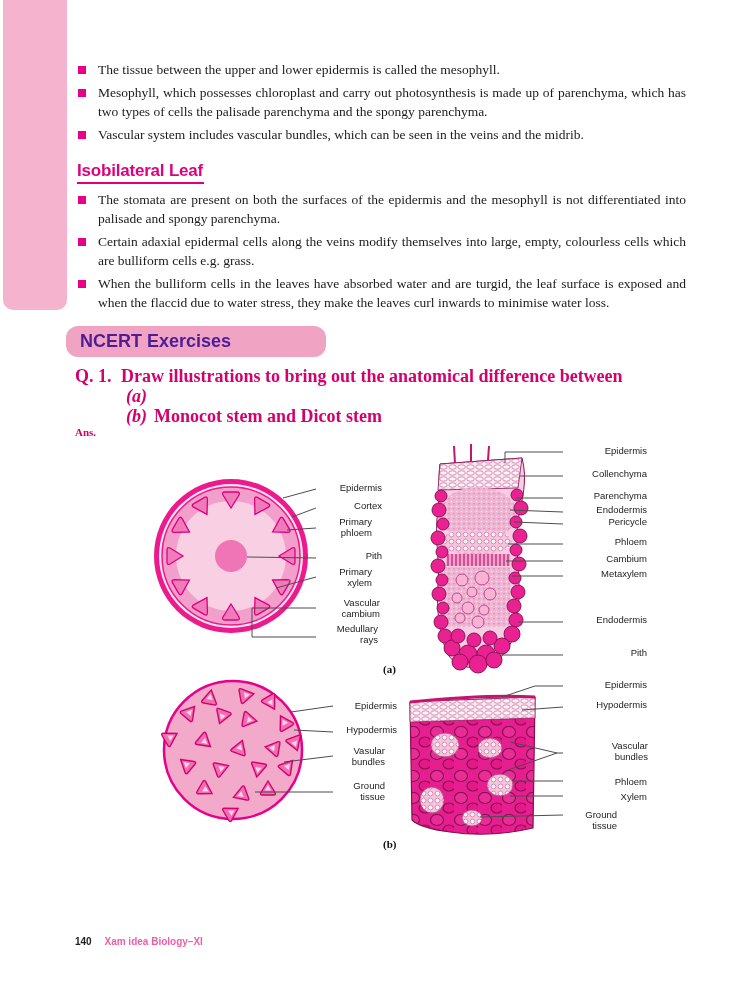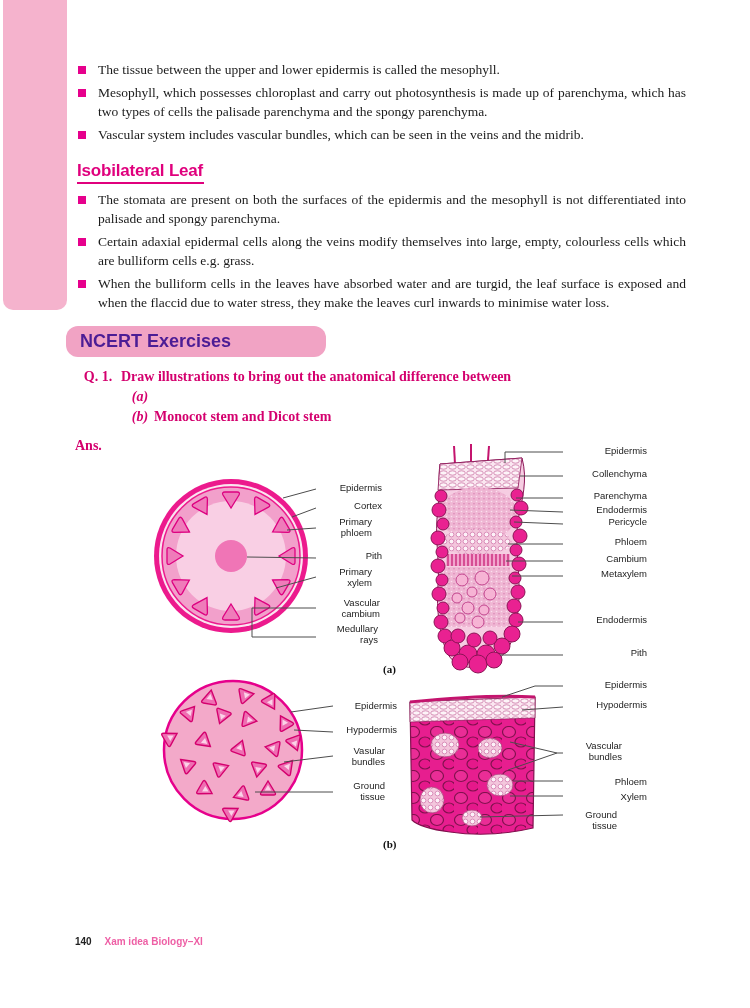--- a/index.html
+++ b/index.html
@@ -11,26 +11,26 @@
   .bullets{list-style:none;margin:0;padding:0;}
   .bullet{display:flex;gap:12px;margin:0 0 4px 0;}
   .bullet .sq{flex:none;width:8px;height:8px;background:#e6008c;margin-top:6px;}
   .bullet .tx{flex:1;font-size:13.5px;line-height:19px;text-align:justify;}
   h2.sec{display:inline-block;margin:13px 0 6px -1px;padding:0 1px 1px 0;
          font-family:"Liberation Sans",sans-serif;font-weight:bold;font-size:17px;
          letter-spacing:-0.2px;color:#e0007d;border-bottom:2px solid #e0007d;}
   .badge{margin:14px 0 0 -12px;width:246px;height:31px;background:#f1a3c4;border-radius:12px;
          font-family:"Liberation Sans",sans-serif;font-weight:bold;font-size:18px;color:#4c1d95;
          line-height:31px;padding-left:14px;}
-  .qblock{margin-top:10px;color:#d4006e;font-weight:bold;font-size:14px;line-height:19px;text-align:center;}
+  .qblock{margin-top:10px;color:#d4006e;font-weight:bold;font-size:18px;line-height:19px;}
   .qrow{display:flex;}
   .qrow .qlabel{flex:none;width:46px;margin-left:-3px;}
   .part{display:flex;margin-top:1px;}
   .part .plabel{flex:none;margin-left:48px;width:28px;font-style:italic;}
-  .ans{margin:12px 0 0 -3px;color:#d4006e;font-weight:bold;font-size:14px;}
+  .ans{margin:0 0 0 -3px;color:#d4006e;font-weight:bold;font-size:11px;}
   .figs{position:absolute;left:70px;top:440px;width:680px;height:430px;}
   .fl{position:absolute;font-family:"Liberation Sans",sans-serif;font-size:9.5px;
       line-height:11px;color:#222;text-align:right;}
   .figcap{position:absolute;font-family:"Liberation Serif",serif;font-weight:bold;
           font-size:11px;color:#111;}
   .footer{position:absolute;left:75px;top:936px;font-family:"Liberation Sans",sans-serif;
           font-weight:bold;font-size:10px;}
   .footer .pageno{color:#222;}
   .footer .book{color:#ee5fa5;margin-left:10px;}
 </style>
@@ -298,21 +298,21 @@
   <span class="fl" style="left:567px;top:614px;width:80px">Endodermis</span>
   <span class="fl" style="left:567px;top:647px;width:80px">Pith</span>
 
   <span class="fl" style="left:337px;top:700px;width:60px">Epidermis</span>
   <span class="fl" style="left:337px;top:724px;width:60px">Hypodermis</span>
   <span class="fl" style="left:337px;top:745px;width:48px">Vasular bundles</span>
   <span class="fl" style="left:337px;top:780px;width:48px">Ground tissue</span>
 
   <span class="fl" style="left:567px;top:679px;width:80px">Epidermis</span>
   <span class="fl" style="left:567px;top:699px;width:80px">Hypodermis</span>
-  <span class="fl" style="left:567px;top:740px;width:55px">Vascular bundles</span>
+  <span class="fl" style="left:593px;top:740px;width:55px">Vascular bundles</span>
   <span class="fl" style="left:567px;top:776px;width:80px">Phloem</span>
   <span class="fl" style="left:567px;top:791px;width:80px">Xylem</span>
   <span class="fl" style="left:567px;top:809px;width:50px">Ground tissue</span>
 
   <span class="figcap" style="left:383px;top:663px">(a)</span>
   <span class="figcap" style="left:383px;top:838px">(b)</span>
 
   <div class="footer">
     <span class="pageno">140</span>
     <span class="book">Xam idea Biology–XI</span>

